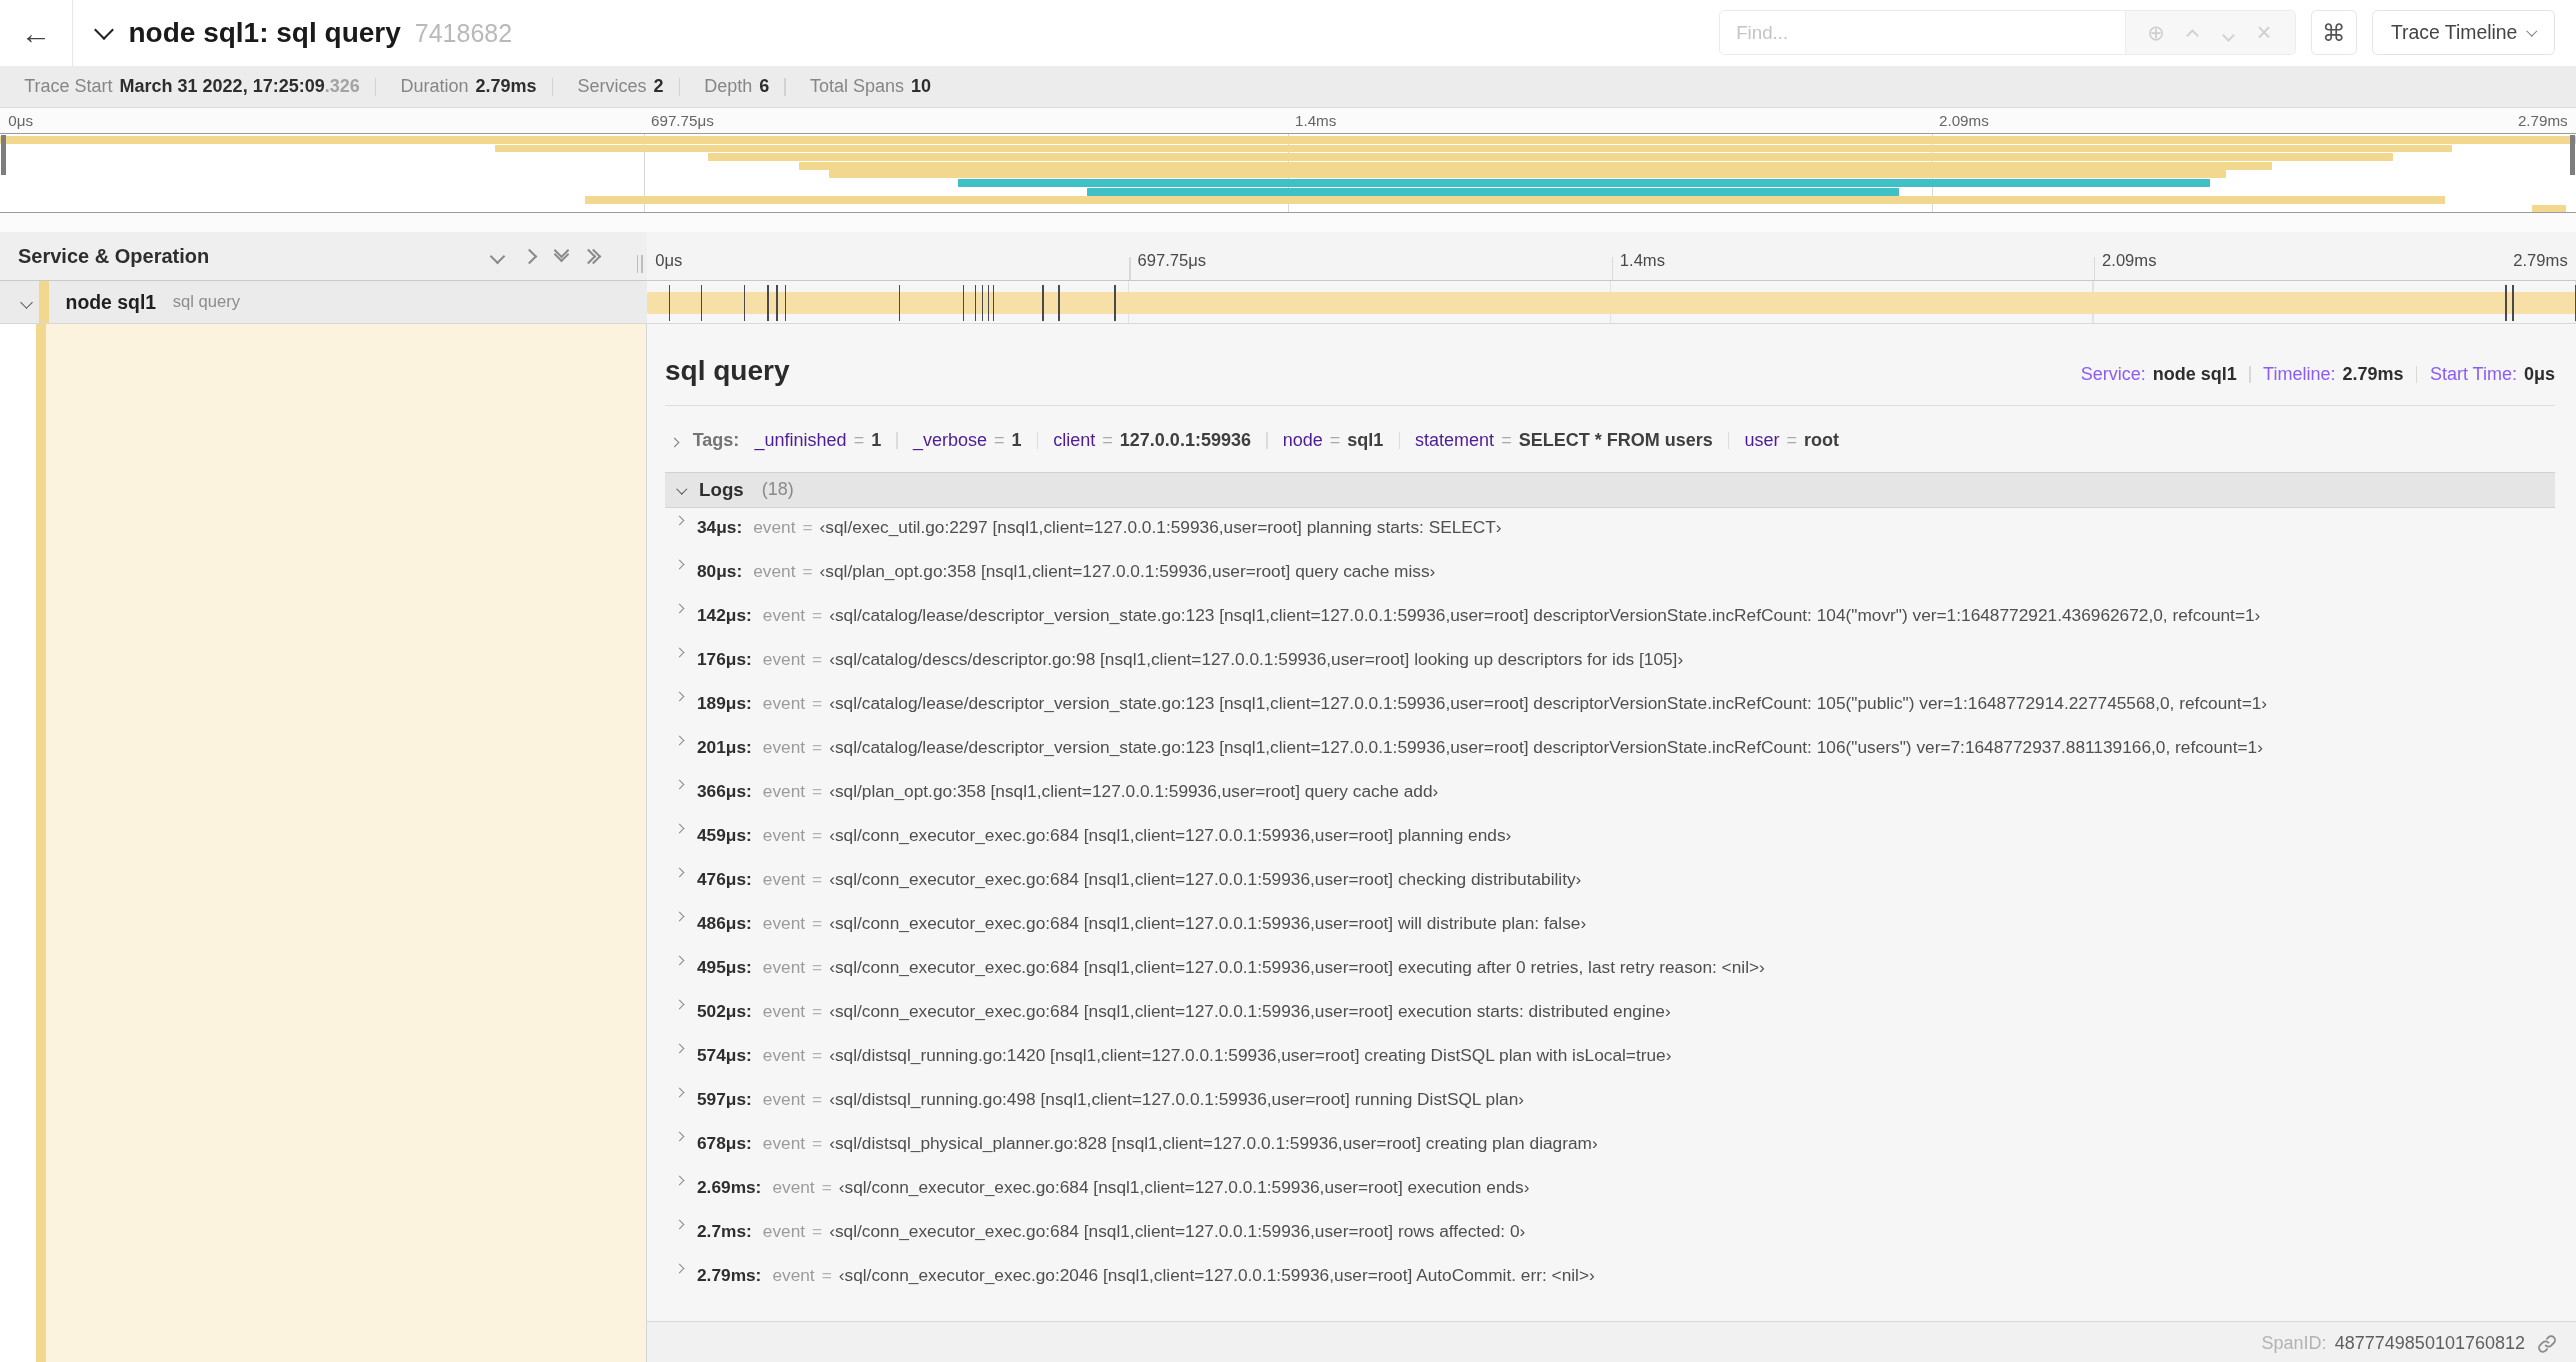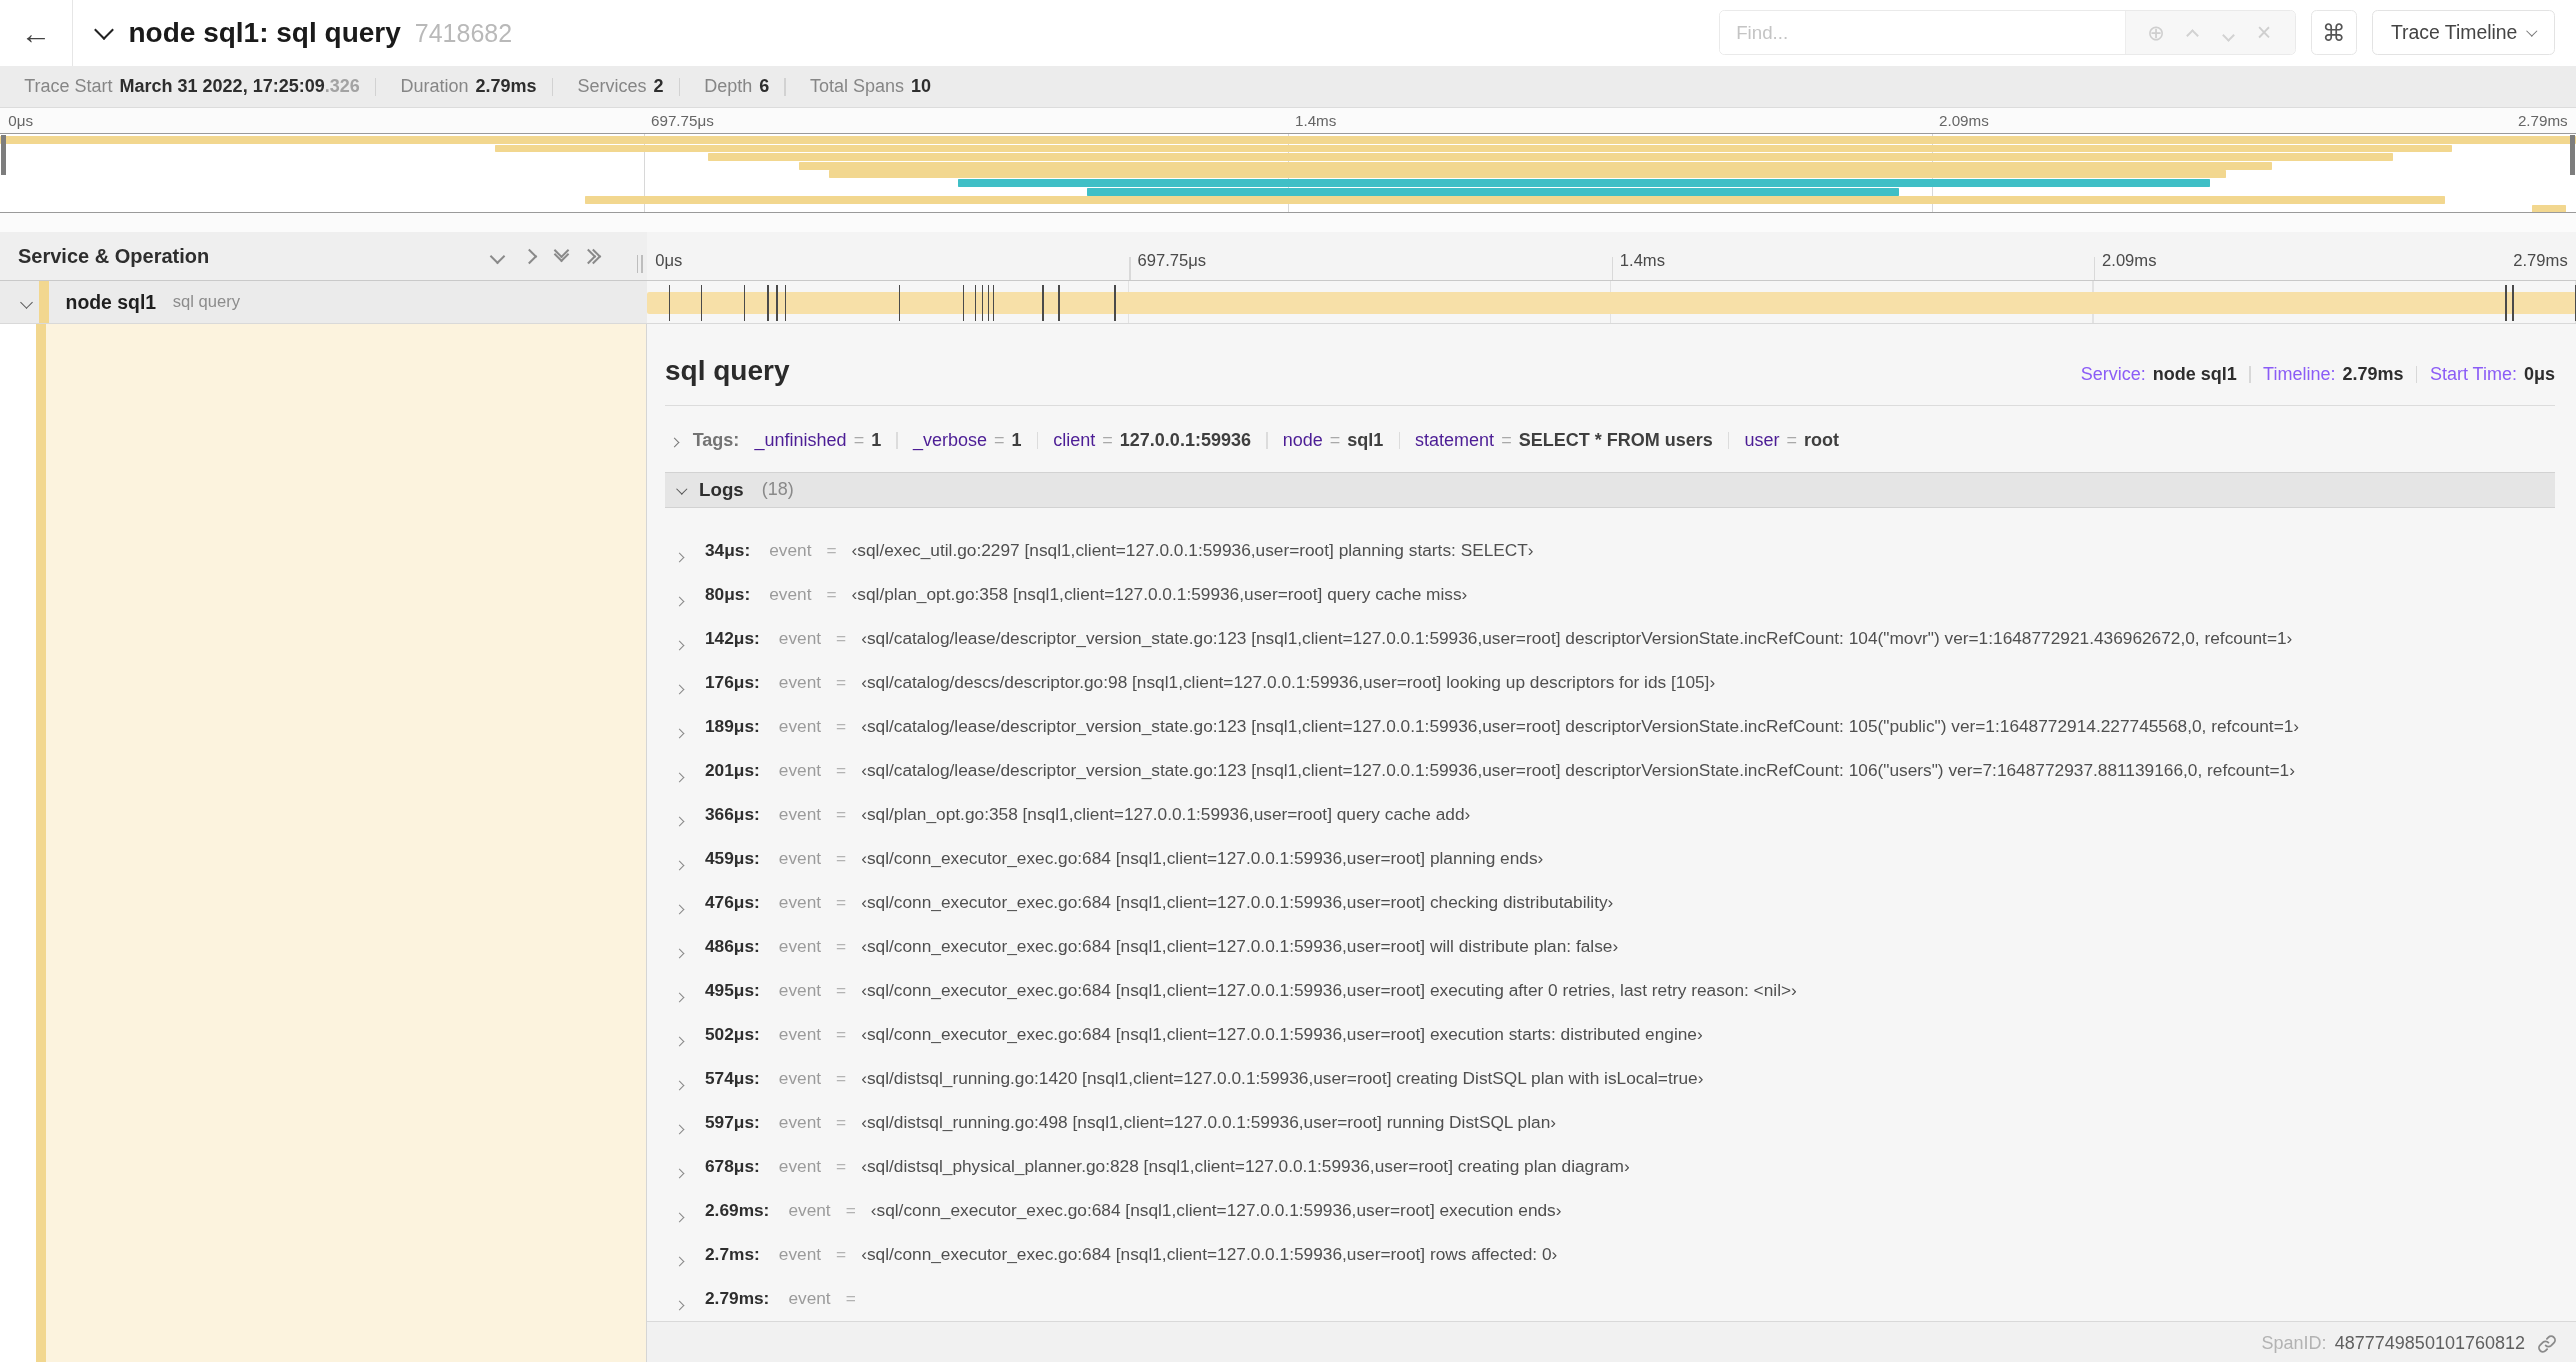--- a/index.html
+++ b/index.html
@@ -111,21 +111,21 @@
   .tag-item .v { color:#3f3f3f; font-weight:600; }
   .tag-sep { width:1.4px; height:16.6px; background:#dcdcdc; margin:0 15.2px; align-self:center; }
 
   .logs-header { margin-top:21px; height:36px; background:#e5e5e5; border-top:1.4px solid #d2d2d2;
     border-bottom:1.4px solid #d2d2d2; display:flex; align-items:center; padding-left:12.5px; cursor:pointer; }
   .logs-header .chev { width:7.6px; height:7.6px; border-width:1.4px; color:#555; margin-right:14px; margin-top:-2.8px; }
   .logs-label { font-size:18.7px; font-weight:bold; color:#2e2e2e; margin-right:18px; }
   .logs-count { font-size:18px; color:#8a8a8a; }
 
   .log-list { margin-top:9.7px; }
-  .log-row { height:44px; display:flex; align-items:flex-end; padding-left:11px; font-size:17.3px; cursor:pointer; white-space:nowrap;gap:8px; }
+  .log-row { height:44px; display:flex; align-items:flex-start; padding-left:11px; font-size:17.3px; cursor:pointer; white-space:nowrap; }
   .log-row .chev { width:7px; height:7px; border-width:1.4px; color:#888; margin-right:14px; flex:0 0 auto; }
   .log-ts { font-weight:bold; color:#2e2e2e; margin-right:11px; }
   .log-field { color:#9b9b9b; }
   .log-eq { color:#b3b3b3; margin:0 7px; }
   .log-val { color:#4f4f4f; }
 
   .detail-footer { height:44px; border-top:1.4px solid #d9d9d9; background:#f1f1f1; display:flex;
     align-items:center; justify-content:flex-end; padding-right:18px; font-size:18px; }
   .spanid-lbl { color:#b3b3b3; margin-right:8.3px; }
   .spanid-val { color:#5f5f5f; }
@@ -477,20 +477,21 @@
             <span class="log-ts">2.7ms:</span>
             <span class="log-field">event</span>
             <span class="log-eq">=</span>
             <span class="log-val">‹sql/conn_executor_exec.go:684 [nsql1,client=127.0.0.1:59936,user=root] rows affected: 0›</span>
           </div>
           <div class="log-row">
             <span class="chev right"></span>
             <span class="log-ts">2.79ms:</span>
             <span class="log-field">event</span>
             <span class="log-eq">=</span>
+            <span class="log-val">‹sql/conn_executor_exec.go:2046 [nsql1,client=127.0.0.1:59936,user=root] AutoCommit. err: &lt;nil&gt;›</span>
           </div>
         </div>
 
     </div>
 
     <div class="detail-footer">
       <span class="spanid-lbl">SpanID:</span>
       <span class="spanid-val">4877749850101760812</span>
       <span class="link-icon">
         <svg width="22" height="22" viewBox="0 0 24 24" fill="none" stroke="#8a8a8a" stroke-width="2" stroke-linecap="round">

